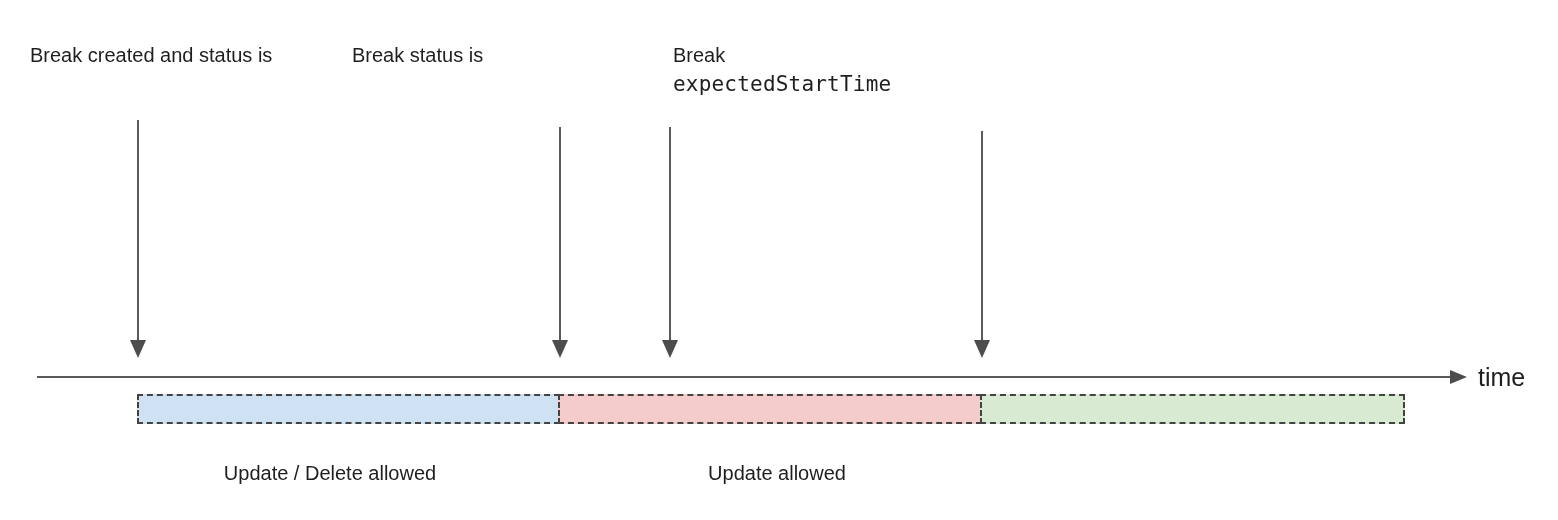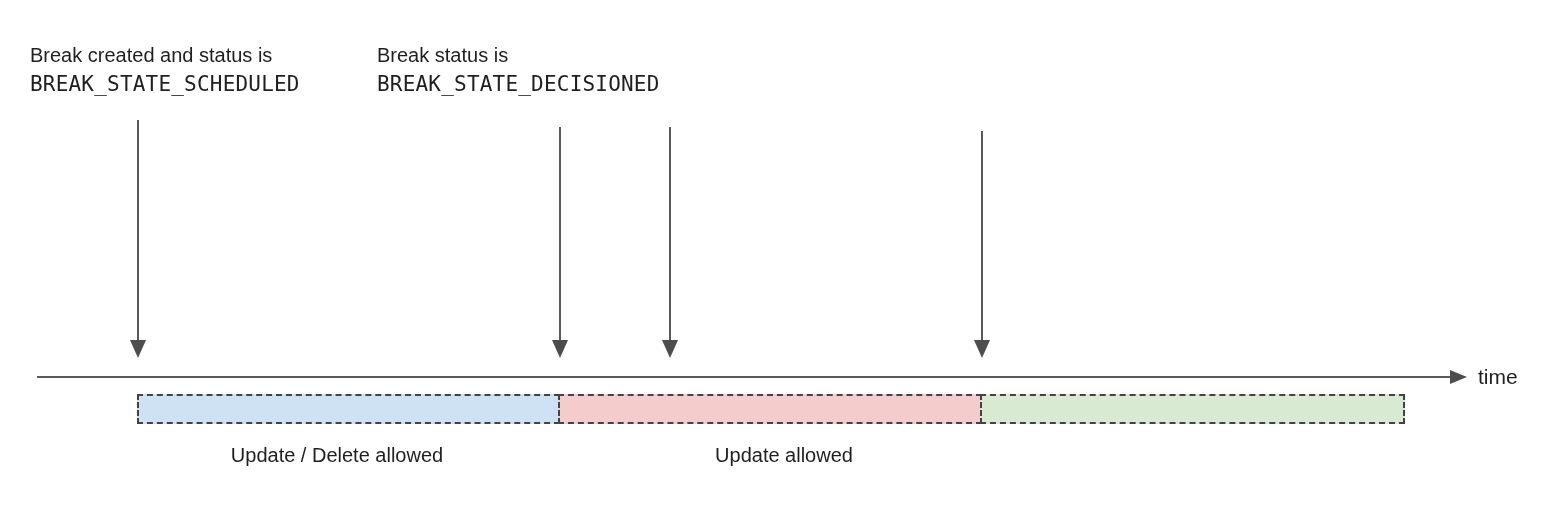--- a/index.html
+++ b/index.html
@@ -21,21 +21,21 @@
     font-size: 20px;
     line-height: 29px;
     white-space: nowrap;
   }
   .ann .code {
     font-family: "DejaVu Sans Mono", monospace;
     font-size: 21px;
     letter-spacing: 0.2px;
   }
   #ann1 { left: 30px;  top: 41px; }
-  #ann2 { left: 352px; top: 41px; margin-left: 25px; }
+  #ann2 { left: 352px; top: 41px; }
   #ann3 { left: 673px; top: 41px; }
   #ann4 { left: 932px; top: 33px; }
 
   
   .v-arrow {
     position: absolute;
     width: 2px;
     background: #5a5a5a;
   }
   .v-arrow::after {
@@ -64,60 +64,61 @@
     position: absolute;
     left: 1450px; top: 370px;
     width: 0; height: 0;
     border-top: 7px solid transparent;
     border-bottom: 7px solid transparent;
     border-left: 17px solid #4d4d4d;
   }
   .tl-label {
     position: absolute;
     left: 1478px; top: 366px;
-    font-size: 21px;
+    font-size: 25px;
     line-height: 22px;
   }
 
   
   .seg {
     position: absolute;
     top: 394px;
     height: 30px;
     border: 2px dashed #434343;
   }
   #seg1 { left: 137px; width: 423px; }
   #seg2 { left: 558px; width: 424px; }
   #seg3 { left: 980px; width: 425px; }
 
   .seg-label {
     position: absolute;
-    top: 442px;
+    top: 460px;
     transform: translateX(-50%);
     font-size: 20px;
     line-height: 26px;
     white-space: nowrap;
-    margin-left: 7px;
   }
   #lab1 { left: 330px; }
   #lab2 { left: 777px; }
   #lab3 { left: 1215px; }
 </style>
 </head>
 <body>
 
 <div class="stage">
 
   <div class="ann" id="ann1">
     <span>Break created and status is</span><br>
-    <span class="code">BREAK_STATE_SCHEDULED</span>
   </div>
   <div class="ann" id="ann2">
     <span>Break status is</span><br>
-    <span class="code">BREAK_STATE_DECISIONED</span>
+  </div>
+  <div class="ann" id="ann3">
+    <span>Break</span><br>
+    <span class="code">expectedStartTime</span>
   </div>
 
   <div class="v-arrow" id="arrow1"></div>
   <div class="v-arrow" id="arrow2"></div>
   <div class="v-arrow" id="arrow3"></div>
   <div class="v-arrow" id="arrow4"></div>
 
   <div class="tl-line"></div>
   <div class="tl-head"></div>
   <div class="tl-label">time</div>

